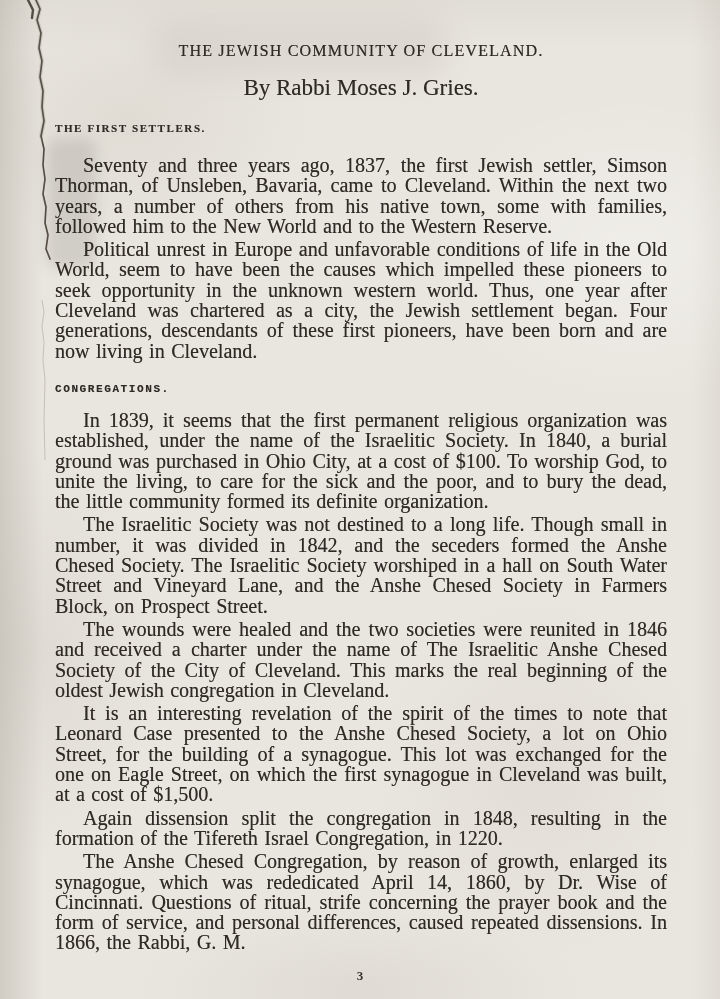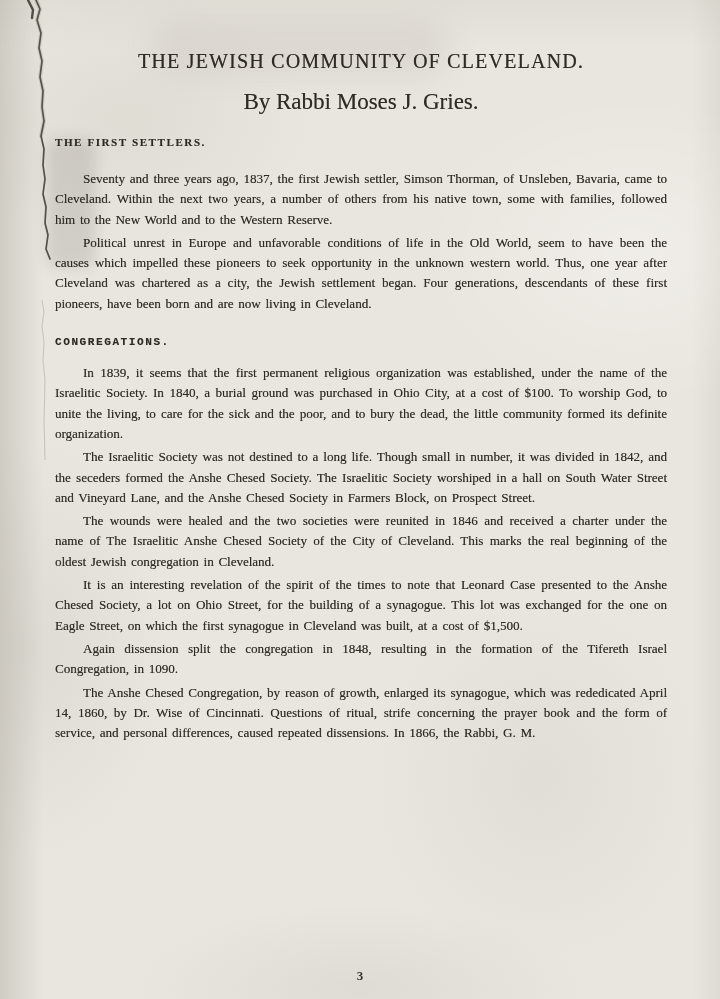--- a/index.html
+++ b/index.html
@@ -30,36 +30,36 @@
   .stain-soft {
     position: absolute; left: 150px; top: 18px; width: 300px; height: 60px;
     background: rgba(200,196,186,0.35); filter: blur(14px); border-radius: 40px;
     pointer-events: none;
   }
   .crack-svg { position: absolute; left: 0; top: 0; pointer-events: none; }
   .content {
     position: absolute; left: 55px; top: 34px; width: 612px;
   }
   .doc-title {
-    font-size: 20px; font-weight: 400; letter-spacing: 1.2px;
-    text-align: center; margin: 16px;
+    font-size: 16px; font-weight: 400; letter-spacing: 1.2px;
+    text-align: center; margin: 8px;
     text-shadow: 0.3px 0.3px 0.4px rgba(43,38,32,0.55);
   }
   .byline {
     font-size: 23px; text-align: center; margin: 15px 0 0 0;
     text-shadow: 0.2px 0.2px 0.3px rgba(43,38,32,0.45);
   }
   .section-heading {
     font-size: 11px; font-weight: 700; letter-spacing: 1.6px;
     text-align: left; margin: 21px 0 21px 0;
     text-shadow: 0.2px 0.2px 0.2px rgba(43,38,32,0.4);
   }
   .section-heading.later { margin: 22px 0 15px 0; font-family: Liberation Mono, monospace; }
   .body-par {
-    font-size: 13px; line-height: 20.3px;
+    font-size: 20px; line-height: 20.3px;
     text-align: justify; text-indent: 28px;
     margin: 0 0 3px 0; word-spacing: 1.5px;
     text-shadow: 0.25px 0.25px 0.35px rgba(43,38,32,0.5);
   }
   .page-number {
     position: absolute; left: 0; top: 968px; width: 720px;
     text-align: center; font-size: 13px; font-weight: 700;
     color: #37322b;
   }
 </style>
@@ -87,20 +87,20 @@
     <h2 class="section-heading">THE FIRST SETTLERS.</h2>
     <p class="body-par">Seventy and three years ago, 1837, the first Jewish settler, Simson Thorman, of Unsleben, Bavaria, came to Cleveland.  Within the next two years, a number of others from his native town, some with families, followed him to the New World and to the Western Reserve.</p>
     <p class="body-par">Political unrest in Europe and unfavorable conditions of life in the Old World, seem to have been the causes which impelled these pioneers to seek opportunity in the unknown western world.  Thus, one year after Cleveland was chartered as a city, the Jewish settlement began.  Four generations, descendants of these first pioneers, have been born and are now living in Cleveland.</p>
 
     <h2 class="section-heading later">CONGREGATIONS.</h2>
     <p class="body-par">In 1839, it seems that the first permanent religious organization was established, under the name of the Israelitic Society.  In 1840, a burial ground was purchased in Ohio City, at a cost of $100.  To worship God, to unite the living, to care for the sick and the poor, and to bury the dead, the little community formed its definite organization.</p>
     <p class="body-par">The Israelitic Society was not destined to a long life.  Though small in number, it was divided in 1842, and the seceders formed the Anshe Chesed Society.  The Israelitic Society worshiped in a hall on South Water Street and Vineyard Lane, and the Anshe Chesed Society in Farmers Block, on Prospect Street.</p>
 
     <p class="body-par">The wounds were healed and the two societies were reunited in 1846 and received a charter under the name of The Israelitic Anshe Chesed Society of the City of Cleveland.  This marks the real beginning of the oldest Jewish congregation in Cleveland.</p>
     <p class="body-par">It is an interesting revelation of the spirit of the times to note that Leonard Case presented to the Anshe Chesed Society, a lot on Ohio Street, for the building of a synagogue.  This lot was exchanged for the one on Eagle Street, on which the first synagogue in Cleveland was built, at a cost of $1,500.</p>
-    <p class="body-par">Again dissension split the congregation in 1848, resulting in the formation of the Tifereth Israel Congregation, in 1090.</p>
+    <p class="body-par">Again dissension split the congregation in 1848, resulting in the formation of the Tifereth Israel Congregation, in 1220.</p>
     <p class="body-par">The Anshe Chesed Congregation, by reason of growth, enlarged its synagogue, which was rededicated April 14, 1860, by Dr. Wise of Cincinnati.  Questions of ritual, strife concerning the prayer book and the form of service, and personal differences, caused repeated dissensions.  In 1866, the Rabbi, G. M.</p>
 
   </div>
 
   <div class="page-number">3</div>
 
 </div>
 
 </body></html>

